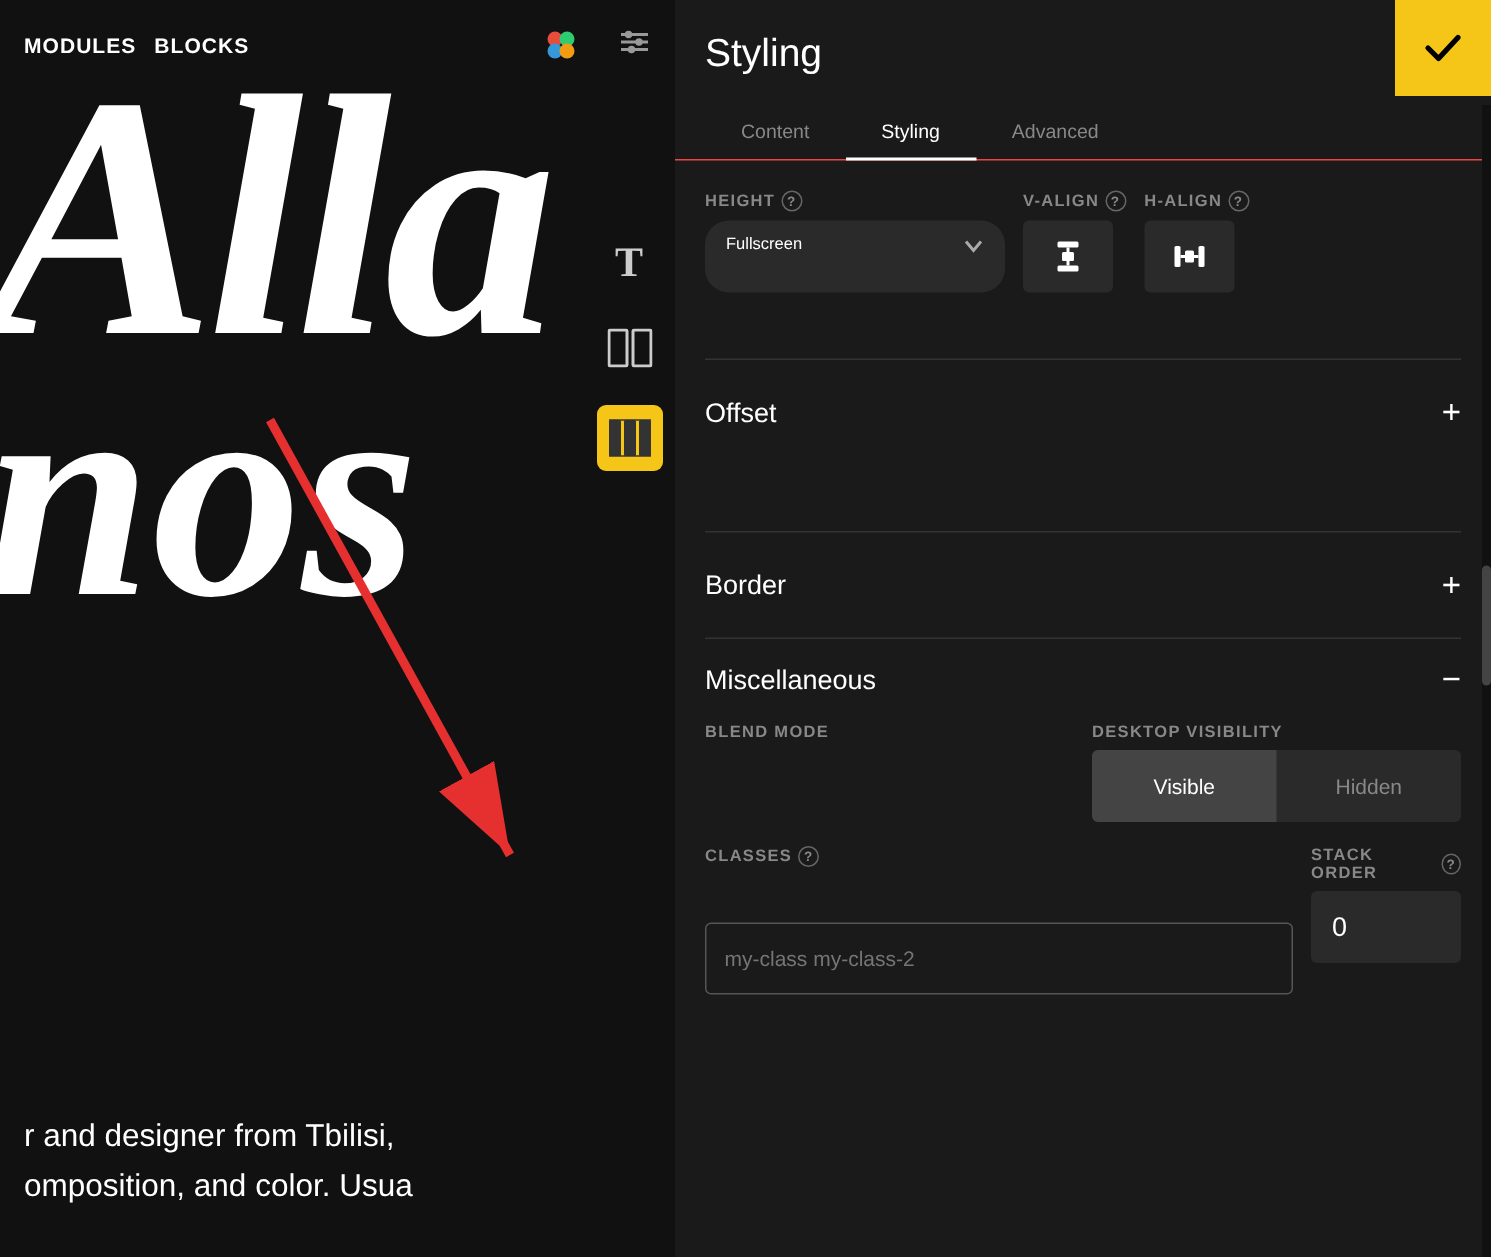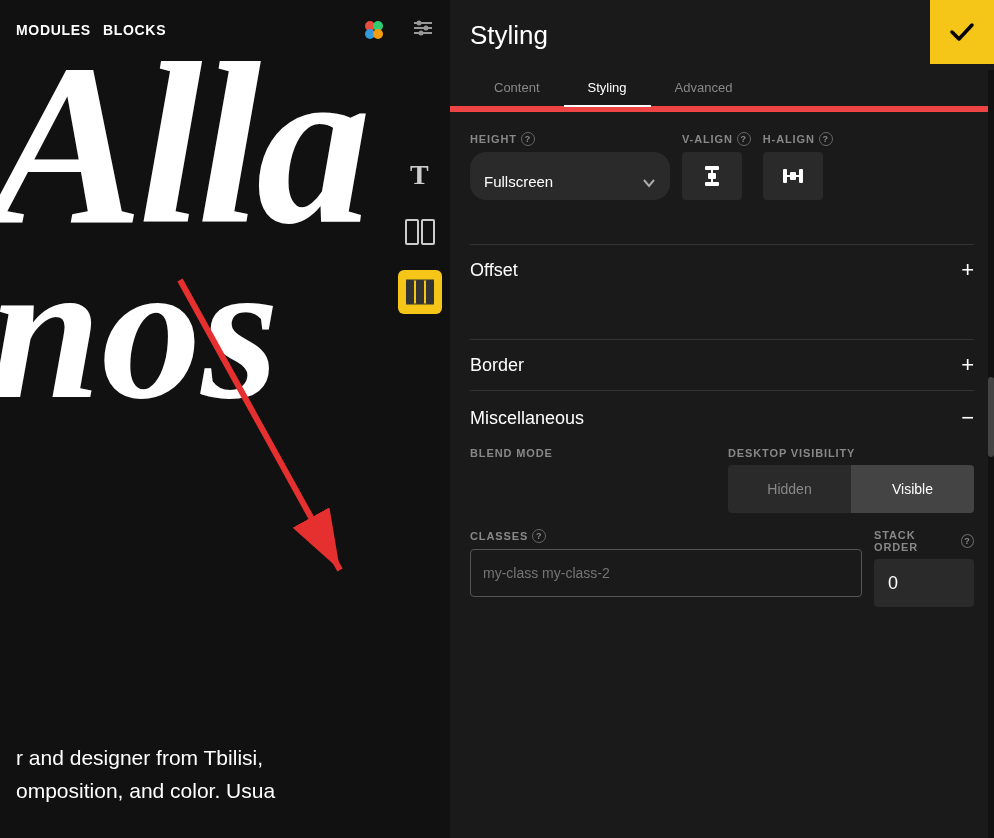--- a/index.html
+++ b/index.html
@@ -170,21 +170,21 @@
     }
 
     .confirm-btn svg {
       width: 28px;
       height: 28px;
     }
 
     
     .tab-bar {
       display: flex;
-      border-bottom: 6px solid #ef4444;
+      border-bottom: 1px solid #ef4444;
       padding: 0 20px;
       gap: 0;
     }
 
     .tab {
       padding: 10px 24px;
       color: #888;
       font-size: 13px;
       cursor: pointer;
       border-bottom: 2px solid transparent;
@@ -241,24 +241,24 @@
       font-size: 9px;
       color: #888;
       cursor: pointer;
     }
 
     .select-field {
       background: #2a2a2a;
       border: none;
       border-radius: 16px;
       color: #fff;
-      font-size: 15px;
+      font-size: 11px;
       padding: 10px 14px;
       display: flex;
-      align-items: flex-end;
+      align-items: flex-start;
       justify-content: space-between;
       cursor: pointer;
       min-width: 170px;
       height: 48px;
     }
 
     .icon-btn {
       background: #2a2a2a;
       border: none;
       border-radius: 4px;
@@ -269,21 +269,21 @@
       align-items: center;
       justify-content: center;
       cursor: pointer;
       font-size: 18px;
     }
 
     .section-header {
       display: flex;
       align-items: center;
       justify-content: space-between;
-      padding: 12px 0;
+      padding: 22px 0;
       border-top: 1px solid #333;
       cursor: pointer;
       margin-top: 44px;
     }
 
     .section-title {
       color: #fff;
       font-size: 18px;
       font-weight: 400;
     }
@@ -375,20 +375,21 @@
 
     .text-input {
       background: transparent;
       border: 1px solid #555;
       border-radius: 4px;
       color: #fff;
       font-size: 14px;
       padding: 10px 12px;
       width: 100%;
       height: 48px;
+      margin-top: 31px;
     }
 
     .stack-value {
       background: #2a2a2a;
       border-radius: 4px;
       color: #fff;
       font-size: 18px;
       padding: 10px 14px;
       height: 48px;
       display: flex;
@@ -586,22 +587,22 @@
           <div class="field-label">
             <span>BLEND MODE</span>
           </div>
         </div>
 
         <div class="visibility-group">
           <div class="field-label">
             <span>DESKTOP VISIBILITY</span>
           </div>
           <div class="visibility-toggle">
+            <div class="vis-btn active">Visible</div>
             <div class="vis-btn">Hidden</div>
-            <div class="vis-btn active">Visible</div>
           </div>
         </div>
       </div>
 
       <div class="bottom-row">
 
         <div class="field-group classes-field">
           <div class="field-label">
             <span>CLASSES</span>
             <span class="help-icon">?</span>

